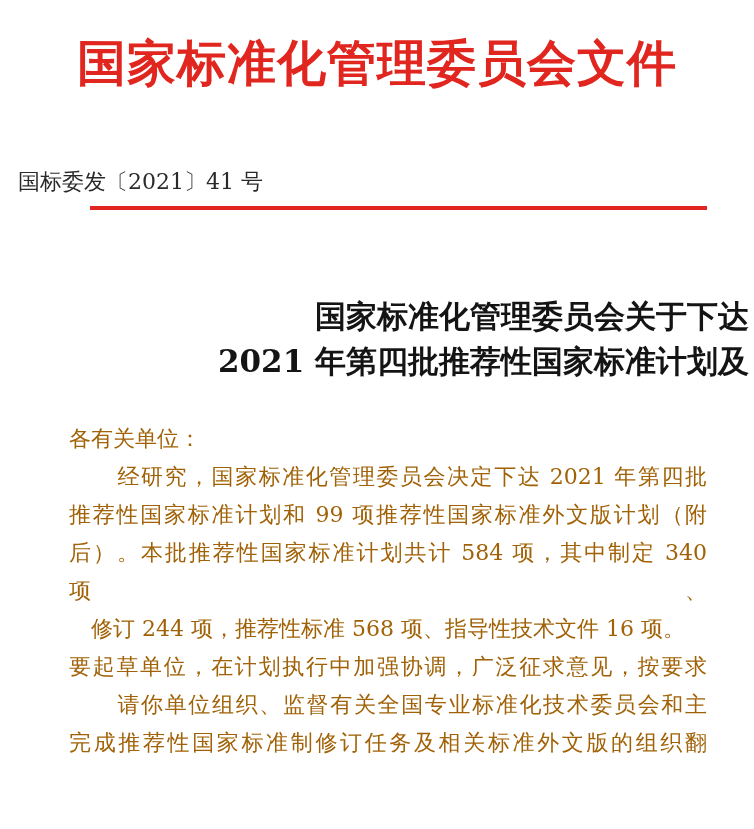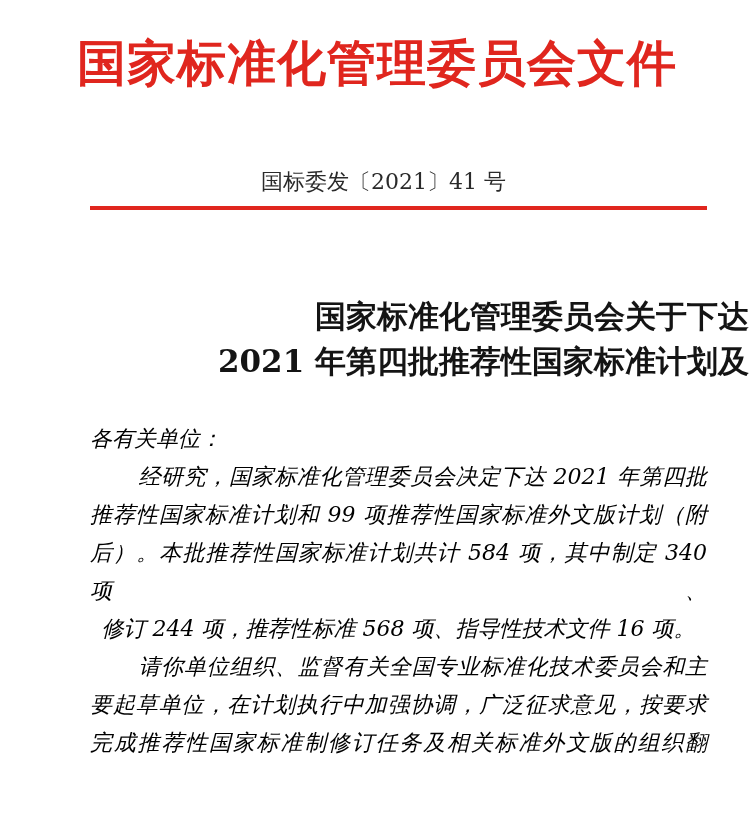--- a/index.html
+++ b/index.html
@@ -24,21 +24,20 @@
     font-size: 49px;
     line-height: 66px;
     font-weight: 700;
     letter-spacing: 1px;
     white-space: nowrap;
     color: #e0261e;
   }
   
   .doc-number {
     margin-top: 72px;
-    text-align: center;
     font-size: 22px;
     line-height: 28px;
     color: #2a2a2a;
     white-space: nowrap;
     margin-left: 13px;
   }
   
   .red-divider {
     margin: 10px 42px 0 85px;
     height: 4px;
@@ -49,25 +48,24 @@
     margin-top: 84px;
     text-align: right;
     font-weight: 700;
     font-size: 31px;
     line-height: 45px;
     color: #141414;
   }
   .doc-title-line { white-space: nowrap; }
   
   .body-block {
-    margin: 36px 42px 0 85px;
+    margin: 36px 42px 0 64px;
     font-size: 22px;
     line-height: 38px;
-    color: #000000;
-    font-style: italic;
+    color: #a16207;
   }
   .salutation {
     text-align: left;
     white-space: nowrap;
   }
   .body-line {
     text-align: center;
   }
   .body-line.j {
     text-align: justify;
@@ -93,19 +91,19 @@
     <div class="doc-title-line">2021 年第四批推荐性国家标准计划及</div>
   </div>
 
   <div class="body-block">
     <div class="salutation">各有关单位：</div>
     <div>
         <div class="body-line j ind">经研究，国家标准化管理委员会决定下达 2021 年第四批</div>
         <div class="body-line j">推荐性国家标准计划和 99 项推荐性国家标准外文版计划（附</div>
         <div class="body-line j">后）。本批推荐性国家标准计划共计 584 项，其中制定 340 项、</div>
         <div class="body-line">修订 244 项，推荐性标准 568 项、指导性技术文件 16 项。</div>
+        <div class="body-line j">要起草单位，在计划执行中加强协调，广泛征求意见，按要求</div>
         <div class="body-line j ind">请你单位组织、监督有关全国专业标准化技术委员会和主</div>
-        <div class="body-line j">要起草单位，在计划执行中加强协调，广泛征求意见，按要求</div>
         <div class="body-line j">完成推荐性国家标准制修订任务及相关标准外文版的组织翻</div>
       </div>
   </div>
 
 </div>
 
 </body></html>

